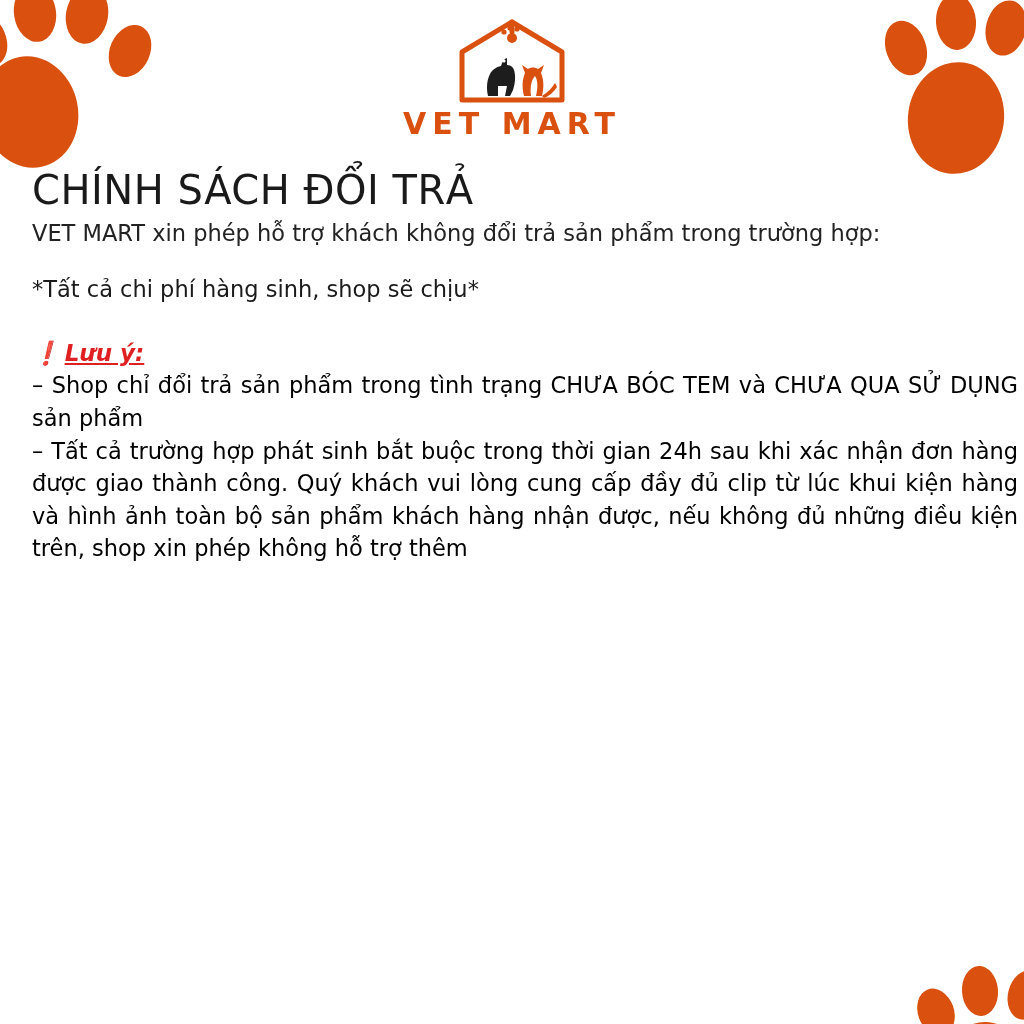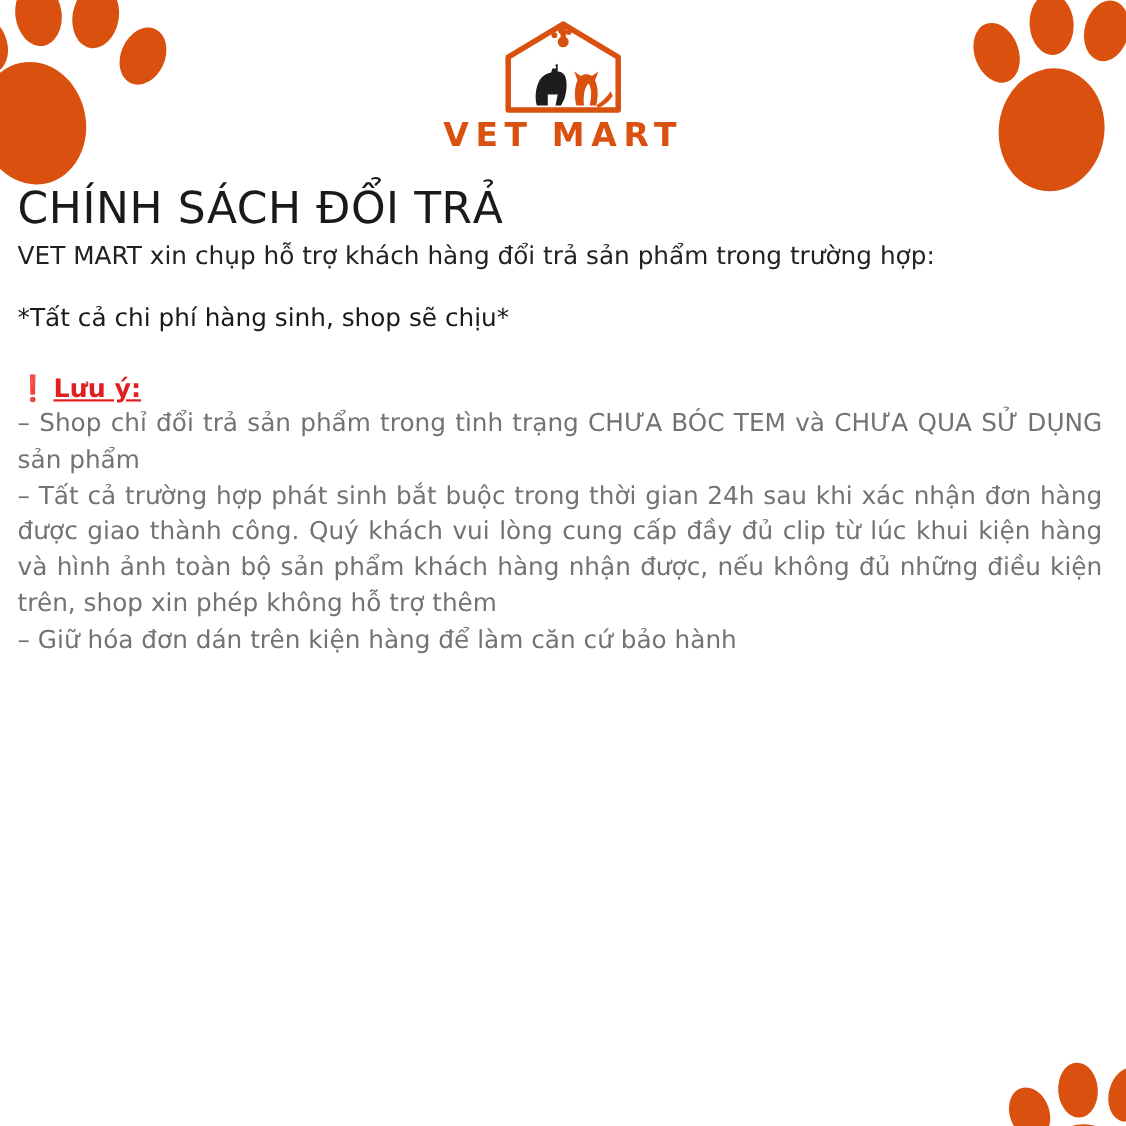--- a/index.html
+++ b/index.html
@@ -52,21 +52,21 @@
     font-family: "DejaVu Sans", "Liberation Sans", sans-serif;
     font-size: 30px;
     font-weight: 700;
     letter-spacing: 6px;
     color: #d9500f;
   }
 
   
   .content {
     position: absolute;
-    left: 16px;
+    left: 32px;
     top: 168px;
     width: 986px;
   }
   h1.title {
     margin: 0 0 6px 0;
     font-size: 40px;
     font-weight: 400;
     letter-spacing: 0.5px;
     color: #1a1a1a;
     line-height: 1.1;
@@ -89,31 +89,32 @@
   }
   .step-label {
     color: #d9500f;
     font-weight: 600;
   }
   .note-head {
     margin-top: 34px;
     font-size: 23px;
     color: #e02020;
     font-weight: 600;
+    font-style: italic;
   }
   .note-head .excl {
     font-weight: 700;
     margin-right: 4px;
   }
   .note-head .ul {
     text-decoration: underline;
   }
   .notes {
     font-size: 22.5px;
-    color: #737373;
+    color: #000000;
     line-height: 1.44;
     text-align: justify;
     text-justify: inter-word;
     margin-top: 2px;
   }
   .notes p {
     margin: 0 0 1px 0;
   }
   .notes p.last {
     text-align: left;
@@ -179,30 +180,29 @@
         <path d="M90 78 C96 74 100 70 103 65 L105 69 C102 74 97 78 92 80 Z"></path>
       </g>
     </svg>
     <div class="logo-text">VET MART</div>
   </div>
 
   <div class="content">
 
     <h1 class="title">CHÍNH SÁCH ĐỔI TRẢ</h1>
 
-    <div class="subtitle">VET MART xin chụp hỗ trợ khách hàng đổi trả sản phẩm trong trường hợp:</div>
+    <div class="subtitle">VET MART xin phép hỗ trợ khách không đổi trả sản phẩm trong trường hợp:</div>
 
     <div class="steps">
       <p>*Tất cả chi phí hàng sinh, shop sẽ chịu*</p>
     </div>
 
     <div class="note-head">
       <span class="excl">❗</span><span class="ul">Lưu ý:</span>
     </div>
 
     <div class="notes">
       <p>– Shop chỉ đổi trả sản phẩm trong tình trạng CHƯA BÓC TEM và CHƯA QUA SỬ DỤNG sản phẩm</p>
       <p>– Tất cả trường hợp phát sinh bắt buộc trong thời gian 24h sau khi xác nhận đơn hàng được giao thành công. Quý khách vui lòng cung cấp đầy đủ clip từ lúc khui kiện hàng và hình ảnh toàn bộ sản phẩm khách hàng nhận được, nếu không đủ những điều kiện trên, shop xin phép không hỗ trợ thêm</p>
-      <p class="last">– Giữ hóa đơn dán trên kiện hàng để làm căn cứ bảo hành</p>
     </div>
 
   </div>
 </div>
 
 </body></html>

